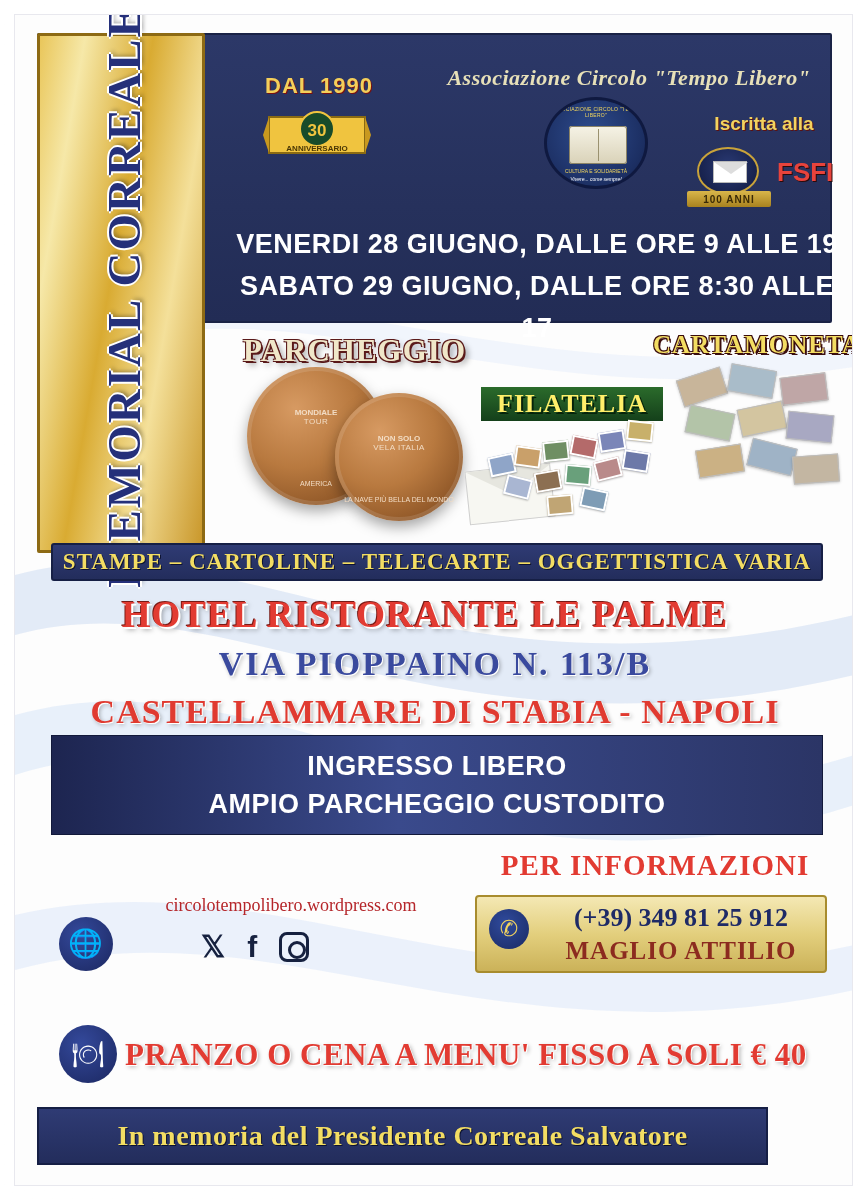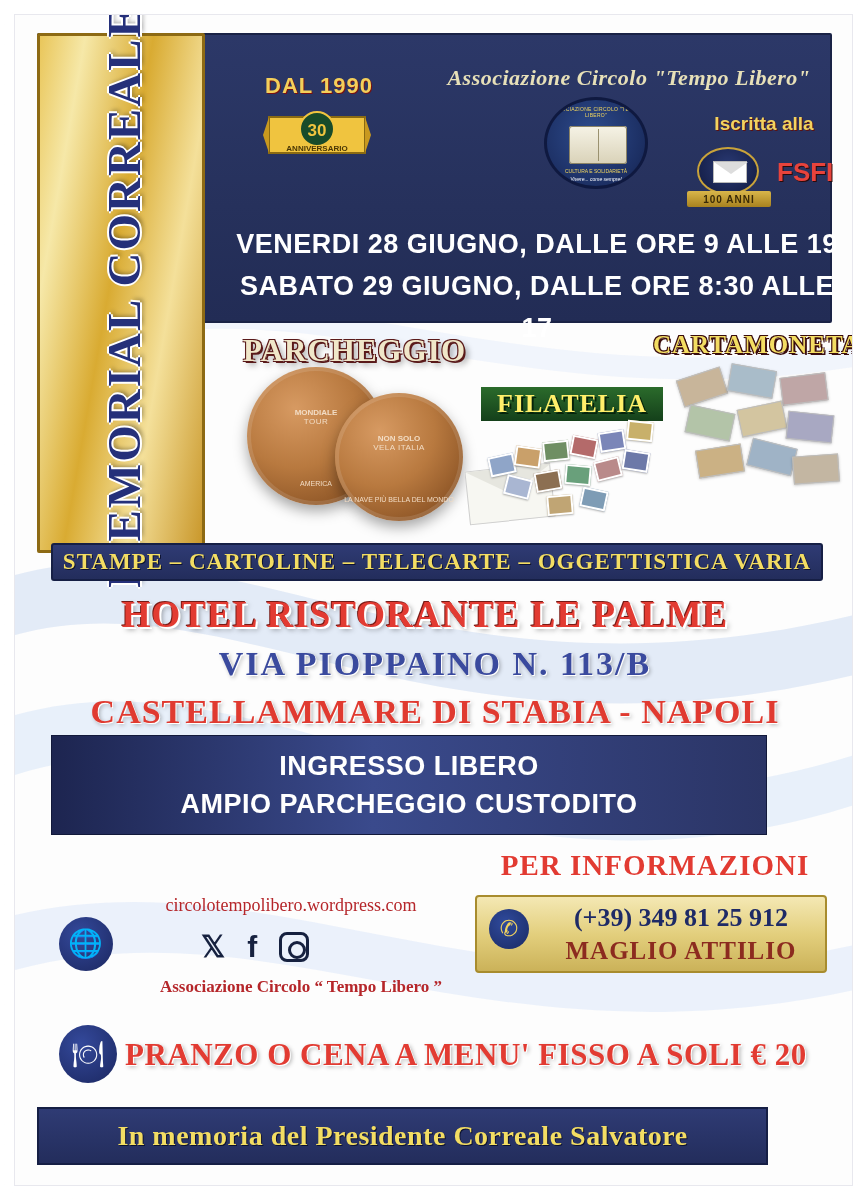--- a/index.html
+++ b/index.html
@@ -330,21 +330,21 @@
     font-weight: bold;
     font-size: 34px;
     letter-spacing: 1px;
     color: #e03a30;
     text-shadow: 1px 1px 0 #ffffff, 2px 2px 4px rgba(0,0,0,.3);
   }
 
   
   .ingresso {
     position: absolute; left: 36px; top: 720px;
-    width: 716px; height: 100px;
+    width: 772px; height: 100px;
     background: linear-gradient(90deg,#1d2550 0%, #3a4a8c 45%, #2b3566 100%);
     border: 1px solid #12193a;
     display: flex; flex-direction: column; align-items: center; justify-content: center;
   }
   .ingresso div {
     color: #ffffff; font-weight: bold; font-size: 27px; letter-spacing: .5px; line-height: 38px;
   }
 
   
   .per-info {
@@ -649,23 +649,22 @@
 
     <div class="site">circolotempolibero.wordpress.com</div>
     <div class="globe">🌐</div>
 
     <div class="social">
       <span class="ic">𝕏</span>
       <span class="ic">f</span>
       <span class="ic ig"></span>
     </div>
 
-    <div class="assoc-line">Associazione Circolo “ Tempo Libero ”</div>
 
     <div class="meal-ico">🍽</div>
-    <div class="pranzo">PRANZO O CENA A MENU' FISSO A SOLI € 20</div>
+    <div class="pranzo">PRANZO O CENA A MENU' FISSO A SOLI € 40</div>
 
     <div class="footer">
       <span>In memoria del Presidente Correale Salvatore</span>
     </div>
 
   </div>
 </div>
 
 </body></html>

